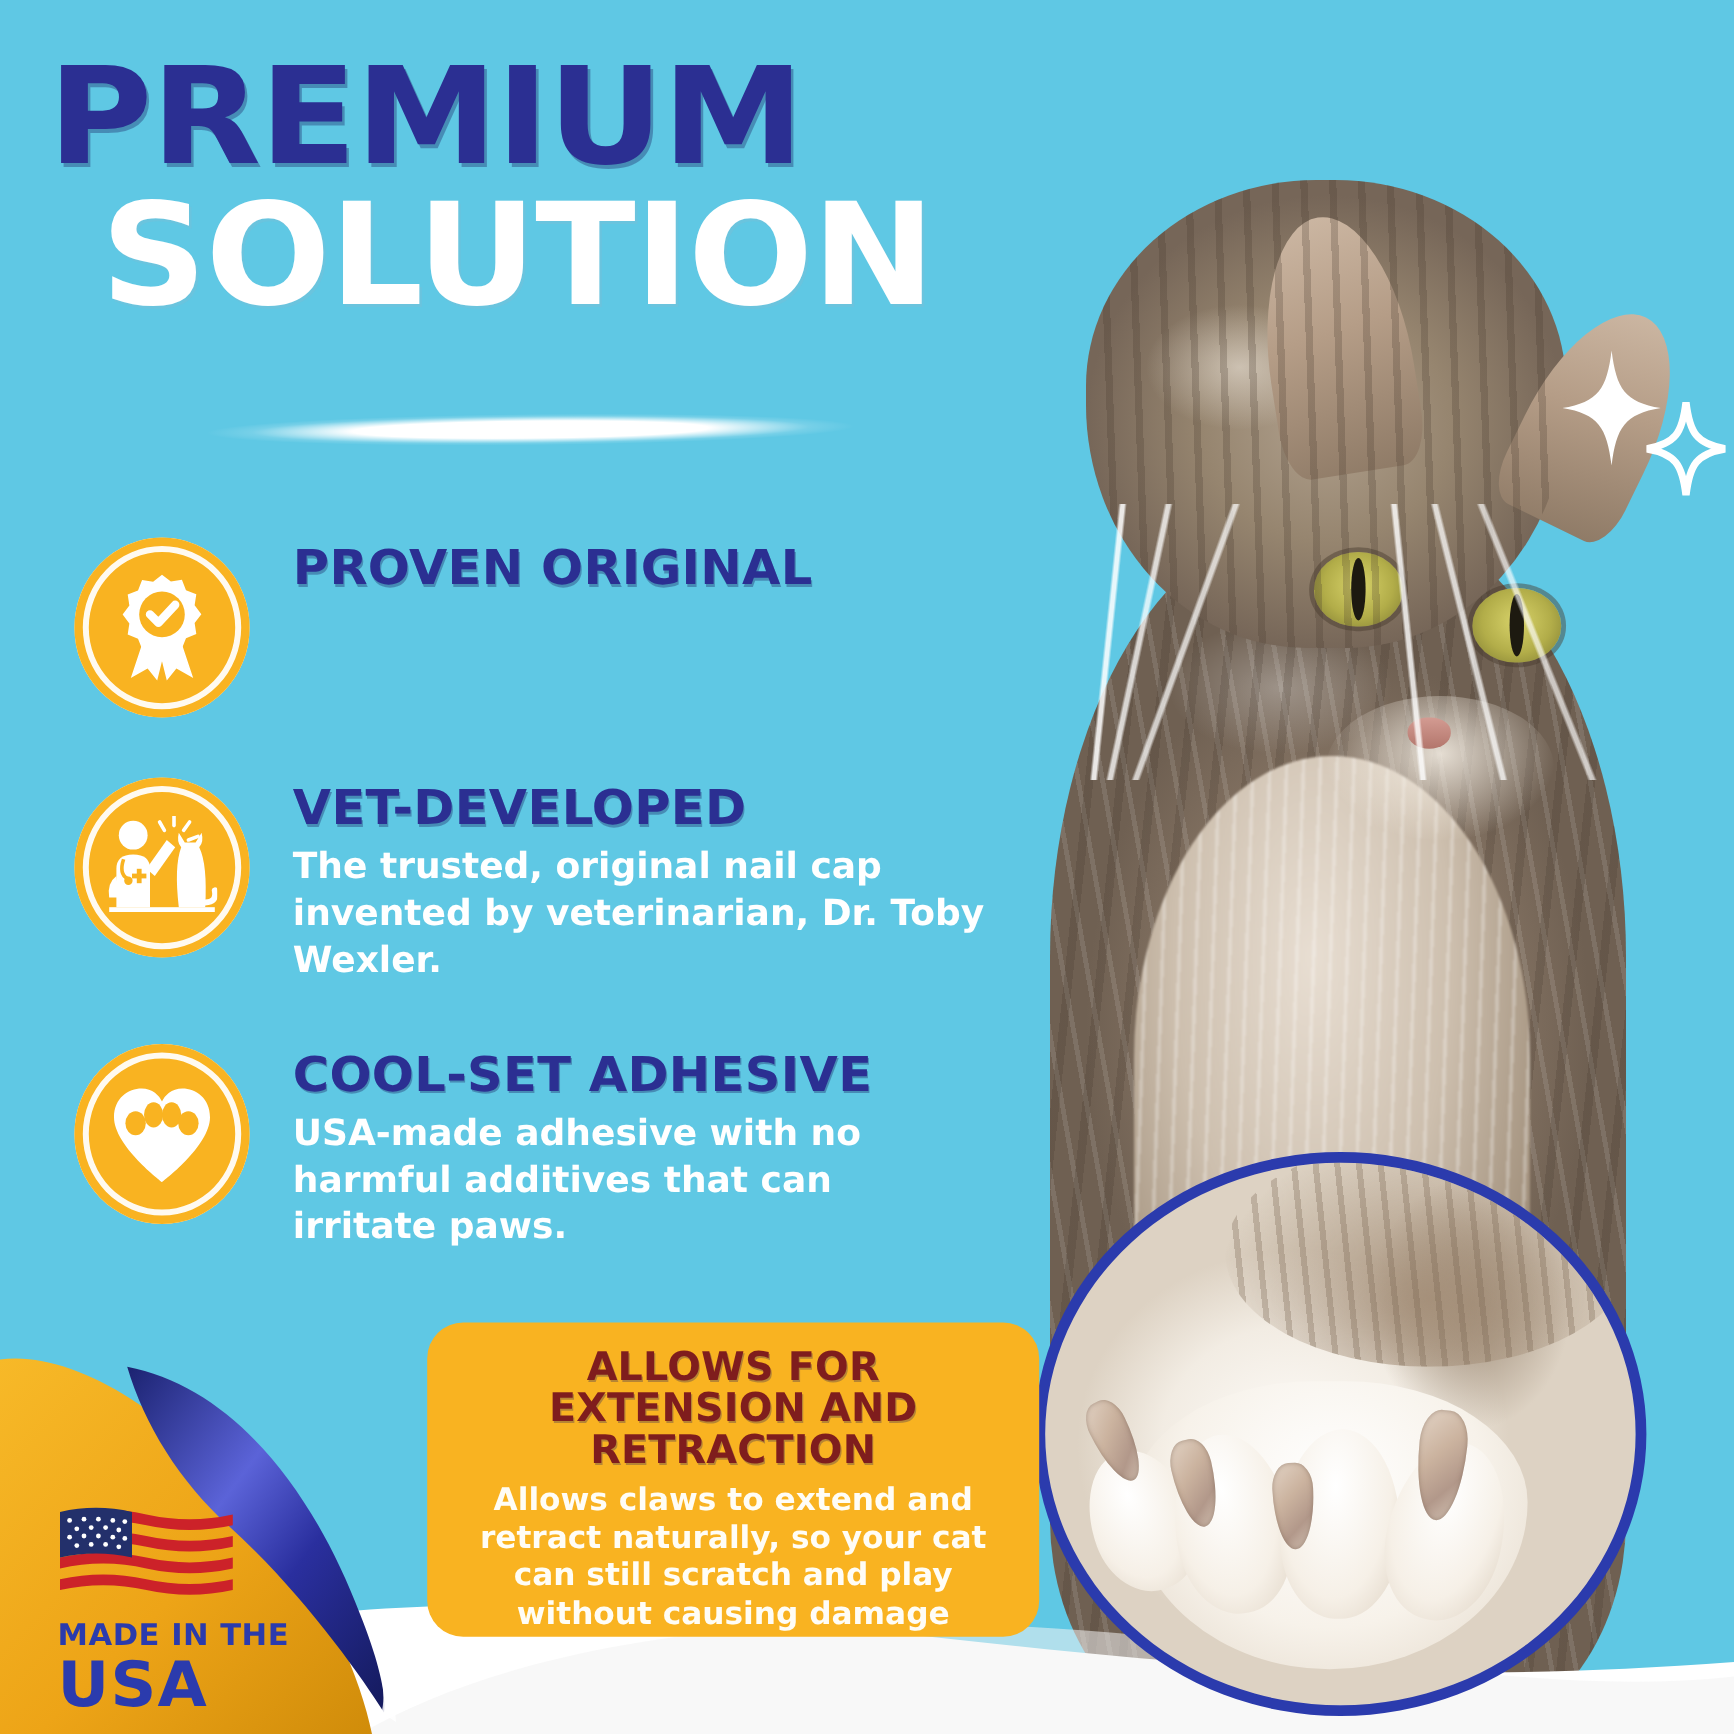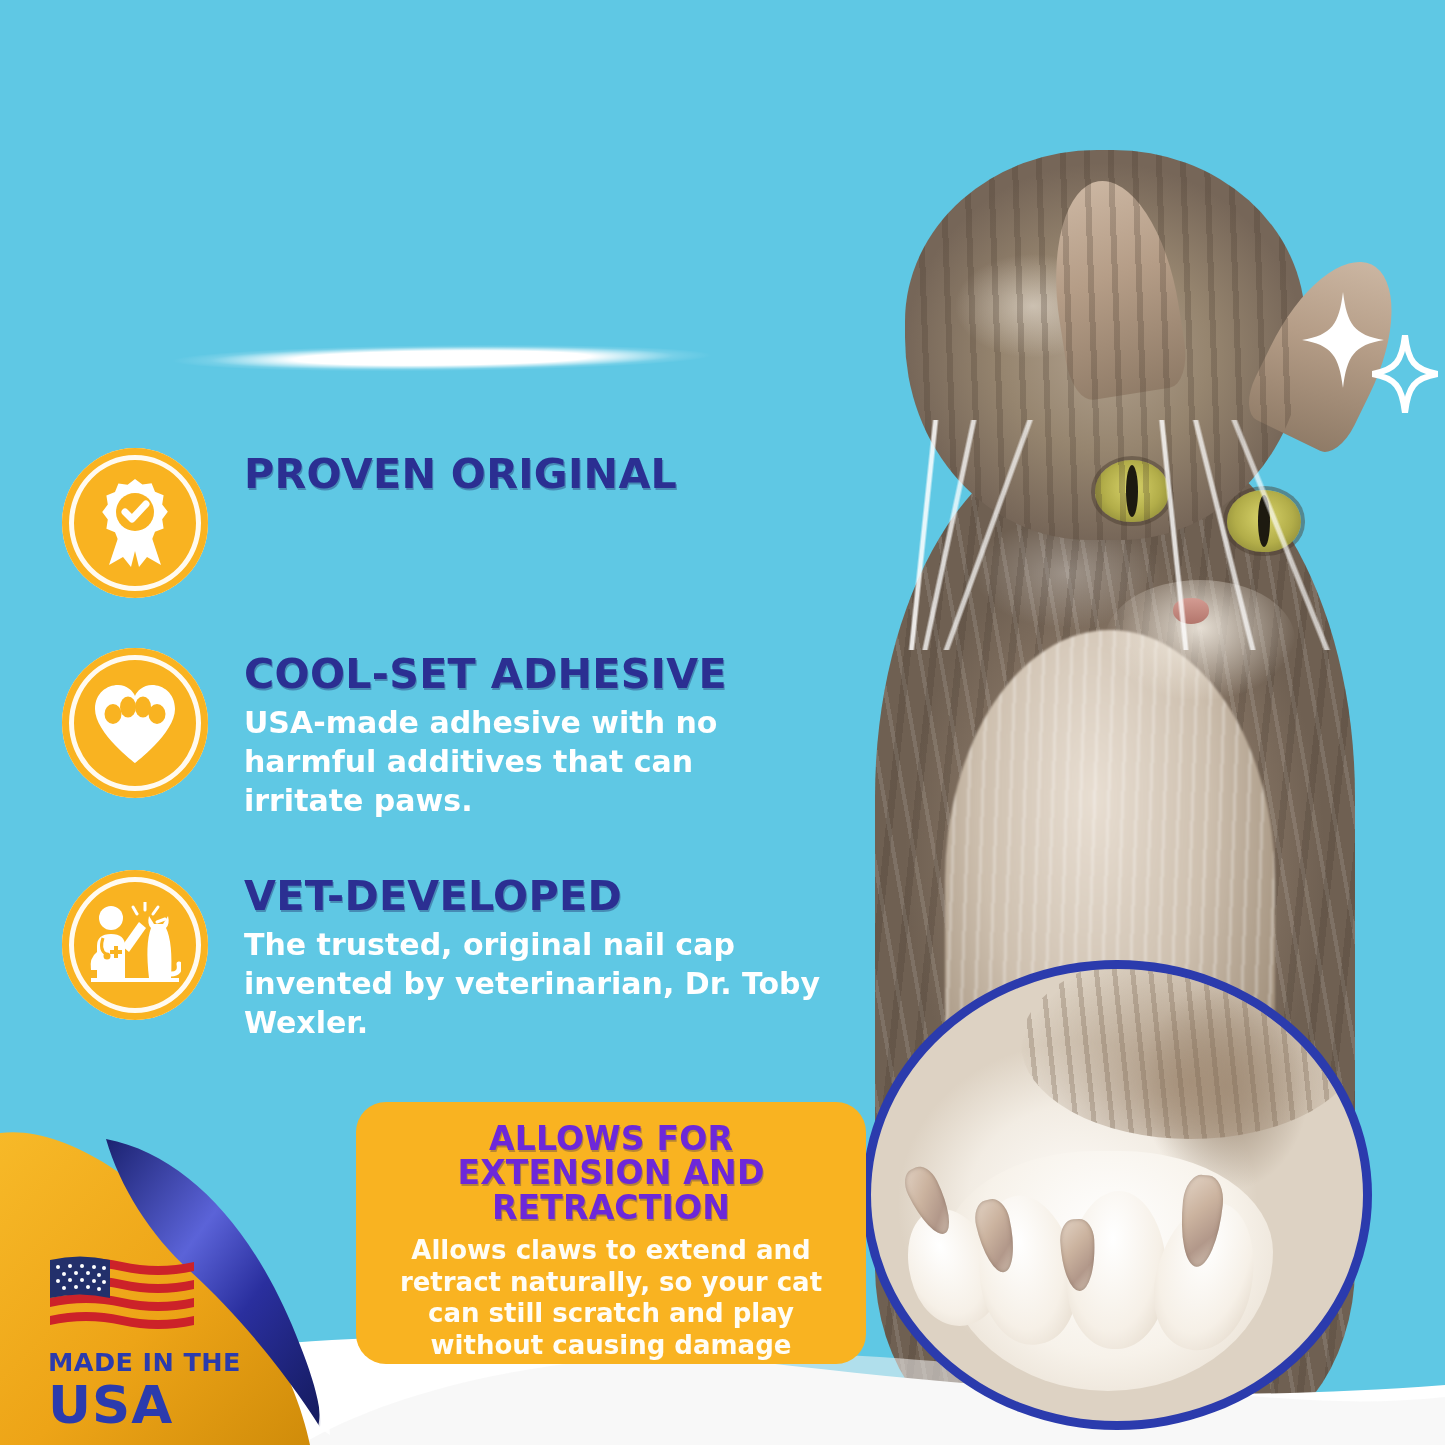--- a/index.html
+++ b/index.html
@@ -177,21 +177,21 @@
     position:absolute; left:356px; top:1102px;
     width:510px; height:262px;
     background:#f9b321;
     border-radius:30px;
     padding:20px 22px 14px;
     text-align:center;
     z-index:6;
   }
   .callout-title {
     font-family:"DejaVu Sans", sans-serif;
-    font-size:33px; font-weight:700; color:#6d28d9;
+    font-size:33px; font-weight:700; color:#7f1d1d;
     line-height:1.04; letter-spacing:.2px;
     text-shadow:1px 2px 0 rgba(25,28,95,.30);
     text-align:center;
   }
   .callout-body {
     font-family:"DejaVu Sans", sans-serif;
     font-size:26px; font-weight:700; color:#fffdf6;
     line-height:1.22; margin-top:10px;
   }
 
@@ -297,91 +297,95 @@
     <svg width="82" height="96" viewBox="0 0 82 96">
       <path d="M41 0 C45 32 52 43 82 48 C52 53 45 64 41 96 C37 64 30 53 0 48 C30 43 37 32 41 0 Z" fill="#ffffff"></path>
     </svg>
   </div>
   <div class="sparkle" style="left:1372px; top:335px;">
     <svg width="66" height="78" viewBox="0 0 66 78">
       <path d="M33 0 C36 26 42 35 66 39 C42 43 36 52 33 78 C30 52 24 43 0 39 C24 35 30 26 33 0 Z" fill="none" stroke="#ffffff" stroke-width="6" stroke-linejoin="round"></path>
     </svg>
   </div>
 
+  <div class="headline">
+    <div class="line1">PREMIUM</div>
+    <div class="line2">SOLUTION</div>
+  </div>
   <div class="swoosh"></div>
 
   <div class="features">
 
     <div class="feature">
       <div class="feat-icon">
         <svg width="84" height="92" viewBox="0 0 84 92">
           <path d="M28 52 L16 88 L30 80 L38 90 L46 58 Z" fill="#ffffff"></path>
           <path d="M56 52 L68 88 L54 80 L46 90 L38 58 Z" fill="#ffffff"></path>
           <path d="M42 2 l7.4 5.6 9.2-1.4 3.4 8.6 8.6 3.4-1.4 9.2 5.6 7.4-5.6 7.4 1.4 9.2-8.6 3.4-3.4 8.6-9.2-1.4L42 68l-7.4-5.6-9.2 1.4-3.4-8.6-8.6-3.4 1.4-9.2L9.2 35l5.6-7.4-1.4-9.2 8.6-3.4 3.4-8.6 9.2 1.4Z" fill="#ffffff"></path>
           <circle cx="42" cy="35" r="19" fill="#f9b321"></circle>
           <path d="M32 35 l7 7 14-15" fill="none" stroke="#ffffff" stroke-width="7" stroke-linecap="round" stroke-linejoin="round"></path>
         </svg>
       </div>
       <div class="feat-text">
         <div class="feat-title">PROVEN ORIGINAL</div>
+      </div>
+    </div>
+
+    <div class="feature">
+      <div class="feat-icon">
+        <svg width="92" height="86" viewBox="0 0 92 86">
+
+          <circle cx="22" cy="16" r="12" fill="#ffffff"></circle>
+
+          <path d="M8 76 L8 44 Q8 32 22 32 Q36 32 36 44 L36 76 Z" fill="#ffffff"></path>
+
+          <path d="M33 44 L50 20 L57 26 L40 50 Z" fill="#ffffff"></path>
+
+          <path d="M8 50 Q0 56 2 68 L10 68 Z" fill="#ffffff"></path>
+
+          <rect x="25" y="44" width="4" height="12" fill="#f9b321"></rect>
+          <rect x="21" y="48" width="12" height="4" fill="#f9b321"></rect>
+
+          <path d="M14 36 Q10 48 17 52" fill="none" stroke="#f9b321" stroke-width="3"></path>
+          <circle cx="18" cy="54" r="3.5" fill="#f9b321"></circle>
+
+          <g stroke="#ffffff" stroke-width="3" stroke-linecap="round">
+            <line x1="56" y1="8" x2="56" y2="0"></line>
+            <line x1="48" y1="12" x2="44" y2="5"></line>
+            <line x1="64" y1="12" x2="69" y2="5"></line>
+            <line x1="68" y1="20" x2="76" y2="17"></line>
+          </g>
+
+          <path d="M62 26 Q58 22 60 14 L65 22 L74 22 L79 14 Q81 22 77 26 Q84 40 82 76 L60 76 Q56 42 62 26 Z" fill="#ffffff"></path>
+
+          <path d="M82 72 Q92 72 90 62" fill="none" stroke="#ffffff" stroke-width="5" stroke-linecap="round"></path>
+
+          <rect x="2" y="76" width="88" height="4" fill="#ffffff"></rect>
+        </svg>
+      </div>
+      <div class="feat-text">
+        <div class="feat-title">VET-DEVELOPED</div>
+        <div class="feat-body">The trusted, original nail cap invented by veterinarian, Dr. Toby Wexler.</div>
       </div>
     </div>
 
     <div class="feature">
       <div class="feat-icon">
         <svg width="88" height="84" viewBox="0 0 88 84">
           <path d="M44 82 C44 82 4 52 4 28 C4 12 16 4 27 4 C36 4 42 10 44 15 C46 10 52 4 61 4 C72 4 84 12 84 28 C84 52 44 82 44 82 Z" fill="#ffffff"></path>
           <ellipse cx="22" cy="33" rx="8.5" ry="10" fill="#f9b321"></ellipse>
           <ellipse cx="37" cy="26" rx="8" ry="10.5" fill="#f9b321"></ellipse>
           <ellipse cx="52" cy="26" rx="8" ry="10.5" fill="#f9b321"></ellipse>
           <ellipse cx="66" cy="33" rx="8.5" ry="10" fill="#f9b321"></ellipse>
           <path d="M44 41 C56 41 64 50 64 59 C64 68 44 80 44 80 C44 80 24 68 24 59 C24 50 32 41 44 41 Z" fill="#ffffff"></path>
         </svg>
       </div>
       <div class="feat-text">
         <div class="feat-title">COOL-SET ADHESIVE</div>
         <div class="feat-body">USA-made adhesive with no harmful additives that can irritate paws.</div>
-      </div>
-    </div>
-
-    <div class="feature">
-      <div class="feat-icon">
-        <svg width="92" height="86" viewBox="0 0 92 86">
-
-          <circle cx="22" cy="16" r="12" fill="#ffffff"></circle>
-
-          <path d="M8 76 L8 44 Q8 32 22 32 Q36 32 36 44 L36 76 Z" fill="#ffffff"></path>
-
-          <path d="M33 44 L50 20 L57 26 L40 50 Z" fill="#ffffff"></path>
-
-          <path d="M8 50 Q0 56 2 68 L10 68 Z" fill="#ffffff"></path>
-
-          <rect x="25" y="44" width="4" height="12" fill="#f9b321"></rect>
-          <rect x="21" y="48" width="12" height="4" fill="#f9b321"></rect>
-
-          <path d="M14 36 Q10 48 17 52" fill="none" stroke="#f9b321" stroke-width="3"></path>
-          <circle cx="18" cy="54" r="3.5" fill="#f9b321"></circle>
-
-          <g stroke="#ffffff" stroke-width="3" stroke-linecap="round">
-            <line x1="56" y1="8" x2="56" y2="0"></line>
-            <line x1="48" y1="12" x2="44" y2="5"></line>
-            <line x1="64" y1="12" x2="69" y2="5"></line>
-            <line x1="68" y1="20" x2="76" y2="17"></line>
-          </g>
-
-          <path d="M62 26 Q58 22 60 14 L65 22 L74 22 L79 14 Q81 22 77 26 Q84 40 82 76 L60 76 Q56 42 62 26 Z" fill="#ffffff"></path>
-
-          <path d="M82 72 Q92 72 90 62" fill="none" stroke="#ffffff" stroke-width="5" stroke-linecap="round"></path>
-
-          <rect x="2" y="76" width="88" height="4" fill="#ffffff"></rect>
-        </svg>
-      </div>
-      <div class="feat-text">
-        <div class="feat-title">VET-DEVELOPED</div>
-        <div class="feat-body">The trusted, original nail cap invented by veterinarian, Dr. Toby Wexler.</div>
       </div>
     </div>
 
   </div>
 
   <div class="paw-inset">
     <div class="paw-fur-top"></div>
     <div class="paw-pad"></div>
     <div class="toe t1"></div>
     <div class="toe t2"></div>

